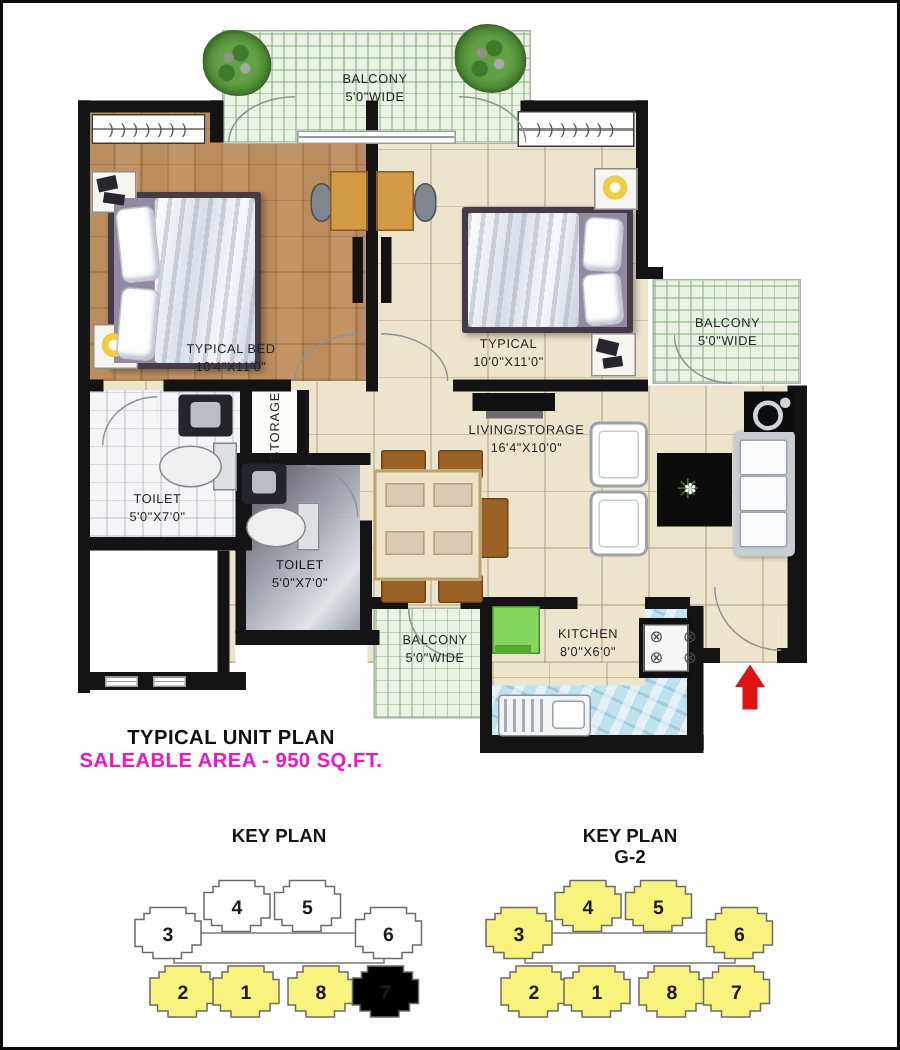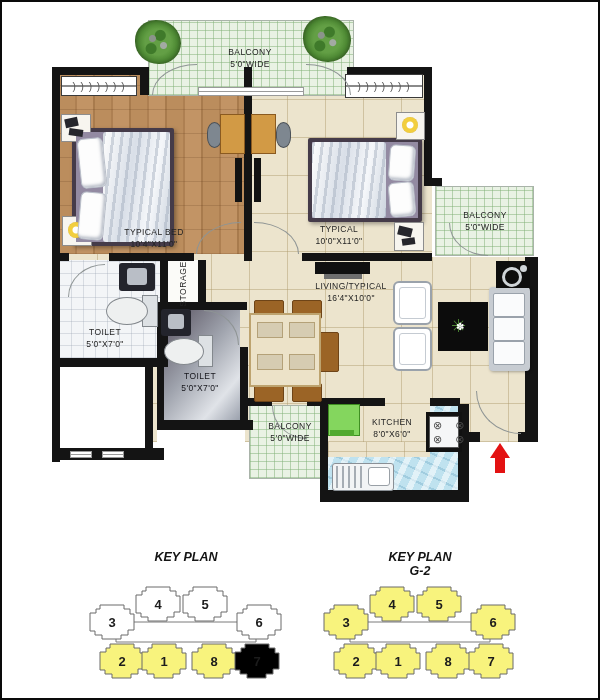--- a/index.html
+++ b/index.html
@@ -67,21 +67,21 @@
   .armchair{position:absolute;background:#fff;border:2px solid #9aa2ab;border-radius:6px;box-sizing:border-box;z-index:10;}
   .armchair .cush{position:absolute;left:4px;top:4px;right:4px;bottom:4px;border:1px solid #c5cbd2;border-radius:3px;}
   .sofa{position:absolute;background:#c7ccd2;border-radius:4px;z-index:10;box-shadow:1px 1px 3px rgba(0,0,0,.3);}
   .cushion{position:absolute;background:#fafbfc;border:1px solid #9aa2ab;border-radius:2px;z-index:11;}
   .window{position:absolute;background:#fff linear-gradient(transparent 42%, #9a9a9a 42% 58%, transparent 58%);
     border:1px solid #9a9a9a;box-sizing:border-box;z-index:6;}
   .caption{position:absolute;text-align:center;font-weight:bold;z-index:40;}
   .caption .c1,.caption .c2{display:block;font-size:13.5px;color:#101010;letter-spacing:.3px;line-height:1.12;}
   .caption .c3{display:block;font-size:13.5px;color:#f412cf;letter-spacing:.3px;line-height:1.25;}
   .kp-title{position:absolute;text-align:center;font-weight:bold;font-size:12.5px;color:#141414;line-height:1.15;z-index:40;}
-  .kp-title span{display:block;font-style:italic;}
+  .kp-title span{display:block;}
   .kp-svg{position:absolute;z-index:40;}
   .kp-unit{stroke:#6b6b6b;stroke-width:1;}
   .kp-corridor{fill:#ffffff;stroke:#7a7a7a;stroke-width:1;}
   .kp-num{font-family:"Liberation Sans",sans-serif;font-size:13px;font-weight:bold;fill:#1c1c1c;text-anchor:middle;}
   .burners{position:absolute;font-size:11px;color:#4a4a4a;letter-spacing:5px;z-index:13;line-height:1;}
   .arrow-head{position:absolute;width:0;height:0;border-left:10px solid transparent;border-right:10px solid transparent;border-bottom:15px solid #e31212;z-index:35;}
   .arrow-stem{position:absolute;background:#e31212;z-index:35;}
   .vlabel{position:absolute;transform:rotate(-90deg);font-size:8.5px;letter-spacing:.6px;color:#242424;text-align:center;z-index:30;white-space:nowrap;}
 </style>
 </head>
@@ -248,21 +248,21 @@
   </div>
   <div class="lbl" style="left:337px;top:221px;">
     <span class="nm">TYPICAL</span>
     <span class="dim">10'0"X11'0"</span>
   </div>
   <div class="lbl" style="left:483px;top:207px;">
     <span class="nm">BALCONY</span>
     <span class="dim">5'0"WIDE</span>
   </div>
   <div class="lbl" style="left:349px;top:278px;">
-    <span class="nm">LIVING/TYPICAL</span>
+    <span class="nm">LIVING/STORAGE</span>
     <span class="dim">16'4"X10'0"</span>
   </div>
   <div class="lbl" style="left:103px;top:324px;">
     <span class="nm">TOILET</span>
     <span class="dim">5'0"X7'0"</span>
   </div>
   <div class="lbl" style="left:198px;top:368px;color:#16161c;">
     <span class="nm">TOILET</span>
     <span class="dim">5'0"X7'0"</span>
   </div>
@@ -270,20 +270,22 @@
   <div class="lbl" style="left:390px;top:414px;">
     <span class="nm">KITCHEN</span>
     <span class="dim">8'0"X6'0"</span>
   </div>
   <div class="lbl" style="left:288px;top:418px;">
     <span class="nm">BALCONY</span>
     <span class="dim">5'0"WIDE</span>
   </div>
 
   <div class="caption" style="left:40px;top:482px;width:224px;">
+    <span class="c1">TYPICAL UNIT PLAN</span>
+    <span class="c3">SALEABLE AREA - 950 SQ.FT.</span>
   </div>
 
   <div class="kp-title" style="left:86px;top:548px;width:196px;">
     <span>KEY PLAN</span>
   </div>
   <svg class="kp-svg" style="left:86px;top:584px;" width="196" height="98" viewBox="0 0 196 98">
     <path class="kp-corridor" d="M28 36 H168 V56 H28 Z"></path>
     <g transform="translate(48,1)">
       <path class="kp-unit" d="M10 0 H34 V4 H40 V9 H44 V25 H38 V30 H31 V34 H12 V30 H5 V26 H0 V8 H6 V4 H10 Z" fill="#ffffff"></path>
       <text class="kp-num" x="22" y="22">4</text>

